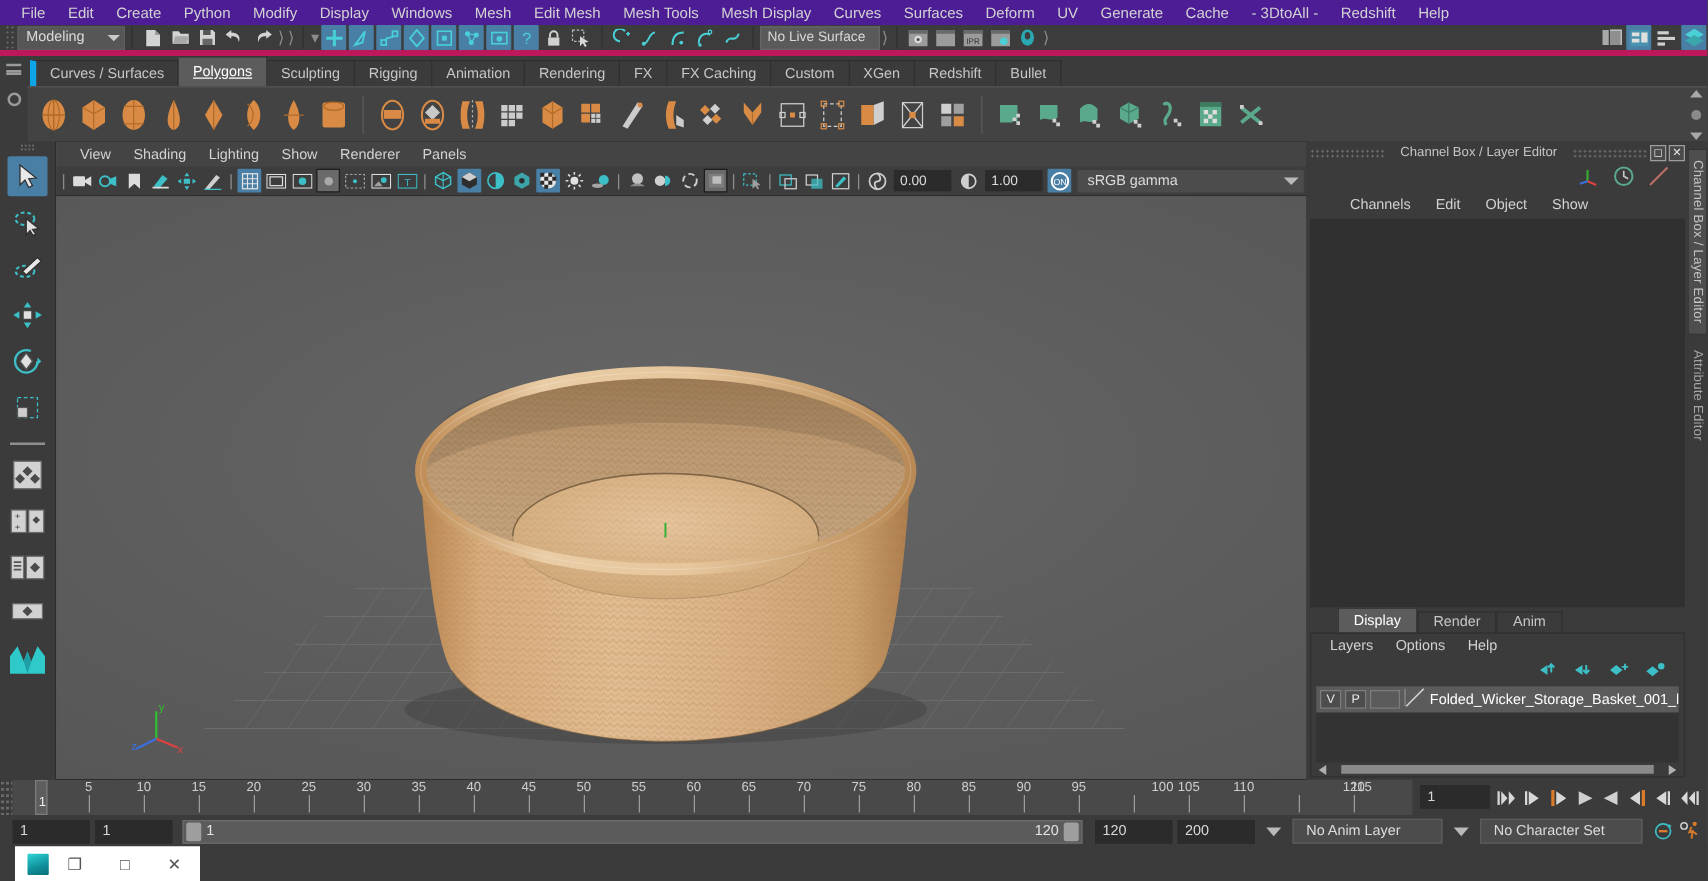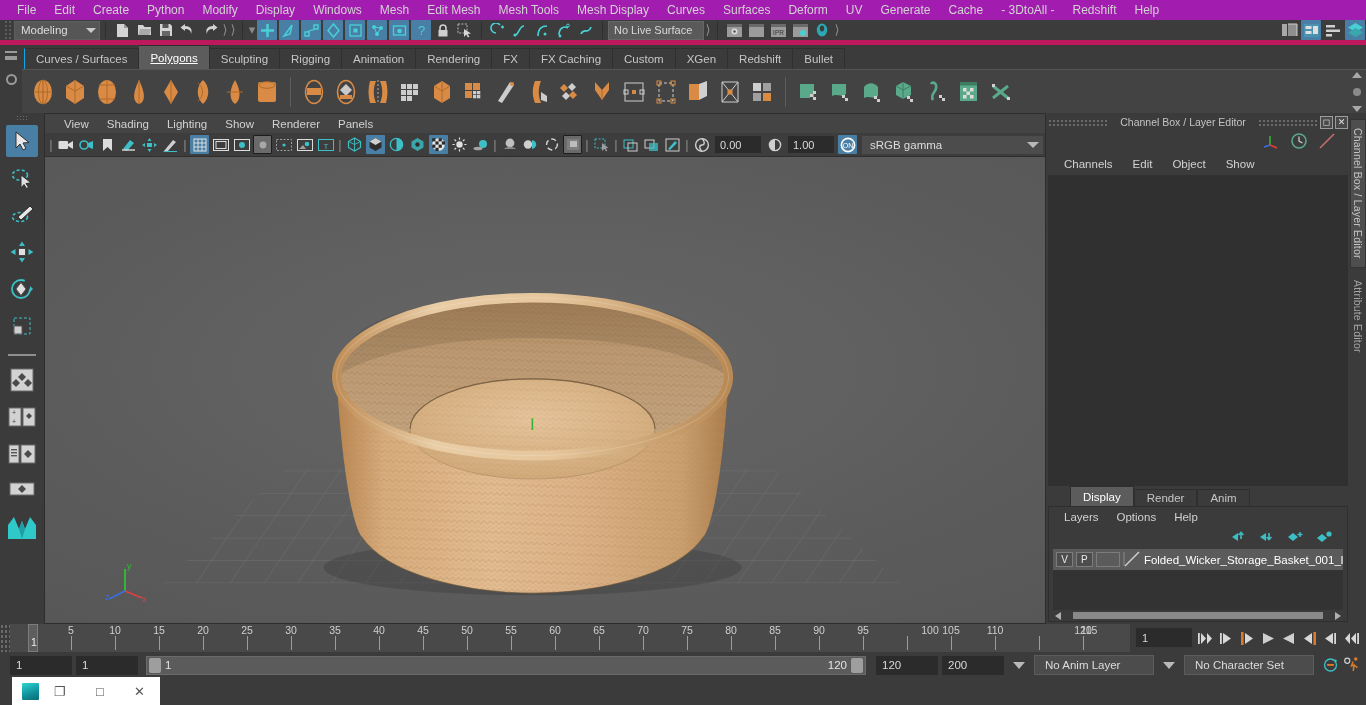--- a/index.html
+++ b/index.html
@@ -6,21 +6,21 @@
   html,body { width:1366px; height:705px; overflow:hidden; background:#444; }
   body {
     font-family: "Liberation Sans", sans-serif;
     font-size: 11.5px;
     color: #c8c8c8;
     -webkit-font-smoothing: antialiased;
   }
   .app { width:1366px; height:705px; position:relative; background:#3b3b3b; display:flex; flex-direction:column; }
 
   
-  .menubar { height:20px; background:#a21caf; display:flex; align-items:flex-start; padding-left:8px; flex:0 0 auto; }
+  .menubar { height:20px; background:#4c1d95; display:flex; align-items:flex-start; padding-left:8px; flex:0 0 auto; }
   .menubar .mi { padding:0 9px; height:20px; line-height:20px; color:#d2d2d2; font-size:12px; white-space:nowrap; }
 
   
   .statusline { height:25px; background:#3c3c3c; display:flex; align-items:center; padding-left:4px; gap:0px; flex:0 0 auto; border-bottom:5px solid #be185d; }
   .gripv { width:8px; height:20px; background-image:radial-gradient(#666 1px, transparent 1px); background-size:4px 4px; opacity:.75; margin-right:2px;}
   .mode-combo { width:86px; height:19px; background:#565656; border:1px solid #5e5e5e; display:flex; align-items:center; justify-content:space-between; padding:0 3px 0 6px; font-size:11.5px; color:#dcdcdc; }
   .mode-combo .arr { width:0;height:0;border-left:5px solid transparent;border-right:5px solid transparent;border-top:5px solid #c9c9c9; }
   .sep { width:1px; height:18px; background:#2f2f2f; margin:0 5px; }
   .sepbr { width:8px; height:18px; color:#8b8b8b; font-size:13px; line-height:18px; text-align:center; }
   .sbtn { width:20px; height:20px; margin:0 1px; display:flex; align-items:center; justify-content:center; border-radius:1px; }
@@ -31,21 +31,21 @@
 
   
   .shelfwrap { background:#3b3b3b; flex:0 0 auto; display:flex; }
   .shelfleft { width:22px; display:flex; flex-direction:column; align-items:center; padding-top:6px; gap:14px; }
   .shelfleft .hamb { width:12px; height:9px; border-top:2px solid #9a9a9a; border-bottom:2px solid #9a9a9a; position:relative;}
   .shelfleft .hamb:after{content:"";position:absolute;top:3px;left:0;width:12px;height:2px;background:#9a9a9a;}
   .shelfleft .gear { width:11px;height:11px;border-radius:50%;border:2px solid #9a9a9a; }
   .shelfmain { flex:1 1 auto; }
   .tabs { height:24px; display:flex; align-items:flex-end; padding-left:2px; background:#3b3b3b; }
   .tab { height:21px; padding:0 11px; line-height:21px; font-size:11.5px; color:#c6c6c6; background:#3b3b3b; border-right:1px solid #2f2f2f; border-top:1px solid #2f2f2f; }
-  .tab:first-child{border-left:1px solid #0ea5e9;}
+  .tab:first-child{border-left:5px solid #0ea5e9;}
   .tab.active { background:#5c5c5c; color:#fff; height:24px; line-height:24px;text-decoration:underline; }
   .shelfbar { height:44px; background:#434343; border-top:1px solid #555; display:flex; align-items:center; padding-left:6px; gap:2px; position:relative; overflow:hidden; }
   .ico { width:30px; height:32px; display:flex; align-items:center; justify-content:center; flex:0 0 auto; }
   .vsep { width:1px; height:30px; background:#5c5c5c; margin:0 6px; flex:0 0 auto;}
   .shelf-scroll { position:absolute; right:2px; top:2px; width:14px; height:40px; display:flex; flex-direction:column; align-items:center; justify-content:space-between;}
   .shelf-scroll .ar { width:0;height:0;border-left:5px solid transparent;border-right:5px solid transparent;}
   .shelf-scroll .up{border-bottom:6px solid #a8a8a8;}
   .shelf-scroll .dn{border-top:6px solid #a8a8a8;}
   .shelf-scroll .dot{width:8px;height:8px;border-radius:50%;background:#8a8a8a;}
 
@@ -73,21 +73,21 @@
   .persp-label { position:absolute; bottom:2px; left:0; right:0; text-align:center; font-size:11px; font-weight:bold; color:#e6e6e6; text-shadow:0 1px 1px #000; }
   .axisgiz { position:absolute; left:58px; bottom:16px; width:46px; height:46px; }
 
   
   .rightdock { width:304px; background:#3b3b3b; display:flex; flex-direction:column; flex:0 0 auto; }
   .cbheader { height:18px; display:flex; align-items:center; background:#3b3b3b; padding:0 2px; }
   .dotsrow { flex:0 0 60px; height:7px; background-image:radial-gradient(#6a6a6a 1px, transparent 1px); background-size:4px 4px;}
   .cbtitle { flex:1 1 auto; text-align:center; font-size:10.5px; color:#c4c4c4; }
   .winbtn { width:13px; height:13px; border:1px solid #9d9d9d; margin-left:2px; display:flex; align-items:center; justify-content:center; font-size:9px; color:#e2e2e2; background:#4a4a4a;}
   .cbicons { height:22px; display:flex; align-items:center; justify-content:flex-end; padding-right:14px; gap:10px;}
-  .cbmenu { height:22px; display:flex; align-items:center; padding-left:8px; }
+  .cbmenu { height:22px; display:flex; align-items:center; padding-left:24px; }
   .cbmenu .mi { padding:0 10px; font-size:11.5px; color:#d2d2d2;}
   .cbbody { flex:1 1 auto; background:#303030; margin:0 2px; min-height:0; }
   .layertabs { height:20px; display:flex; align-items:flex-end; padding-left:24px; background:#3b3b3b; }
   .ltab { height:17px; padding:0 12px; line-height:17px; font-size:11.5px; color:#c6c6c6; border:1px solid #2f2f2f; border-bottom:none; background:#3b3b3b;}
   .ltab.active { background:#5c5c5c; color:#fff; height:20px; line-height:20px;}
   .layerpanel { flex:0 0 auto; background:#3b3b3b; border:1px solid #2f2f2f; margin:0 2px 2px 2px; }
   .layermenu { height:20px; display:flex; align-items:center; padding-left:6px;}
   .layermenu .mi{ padding:0 9px; font-size:11.5px; color:#d2d2d2;}
   .layerbtns { height:20px; display:flex; align-items:center; justify-content:flex-end; padding-right:14px; gap:12px;}
   .layerlist { height:72px; background:#333; margin:2px 4px 0 4px; position:relative;}

